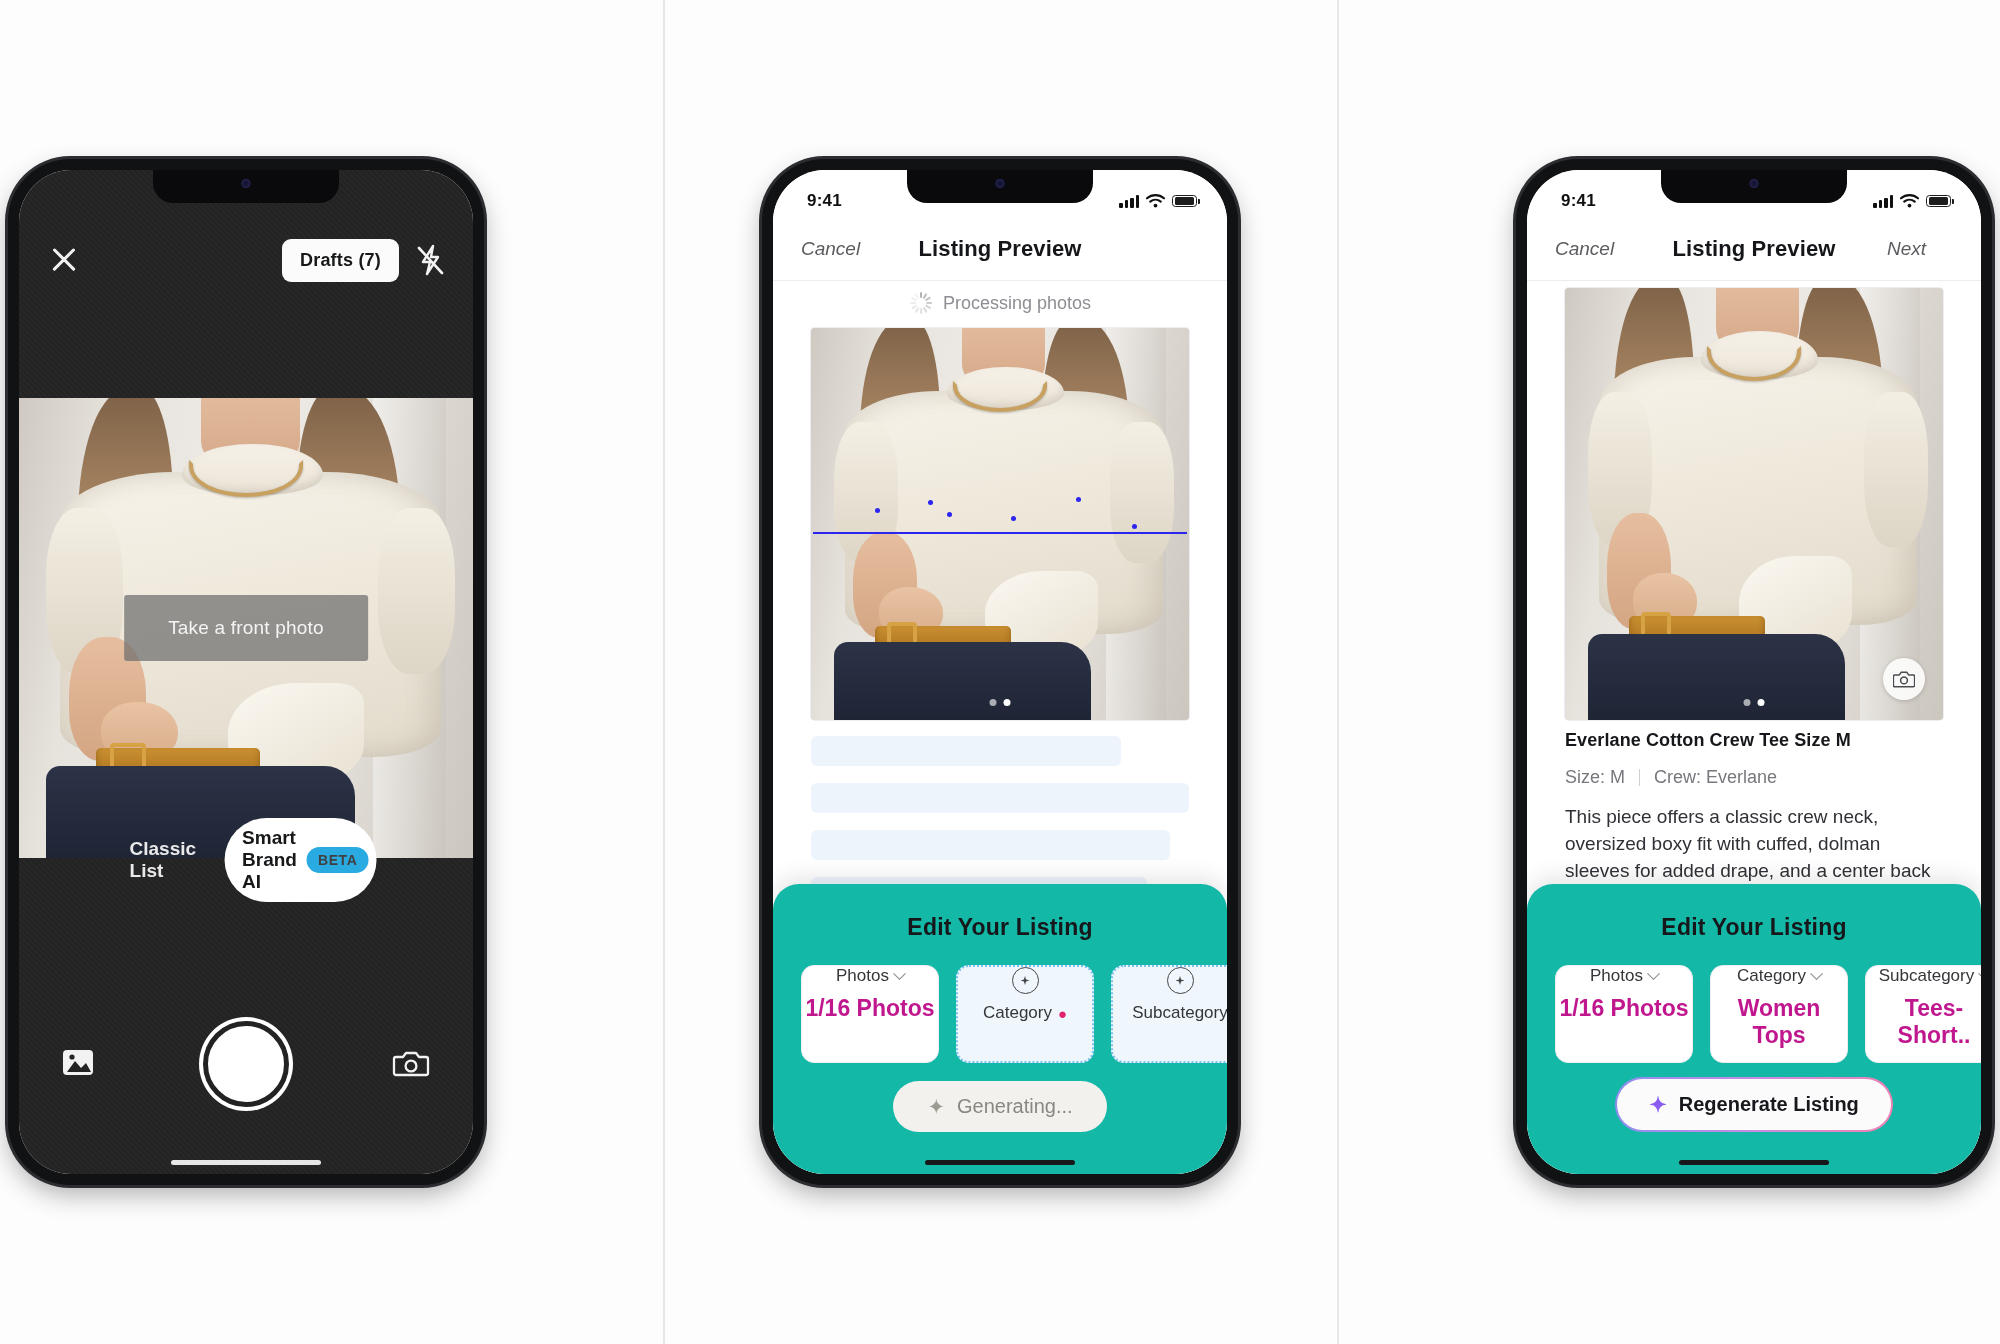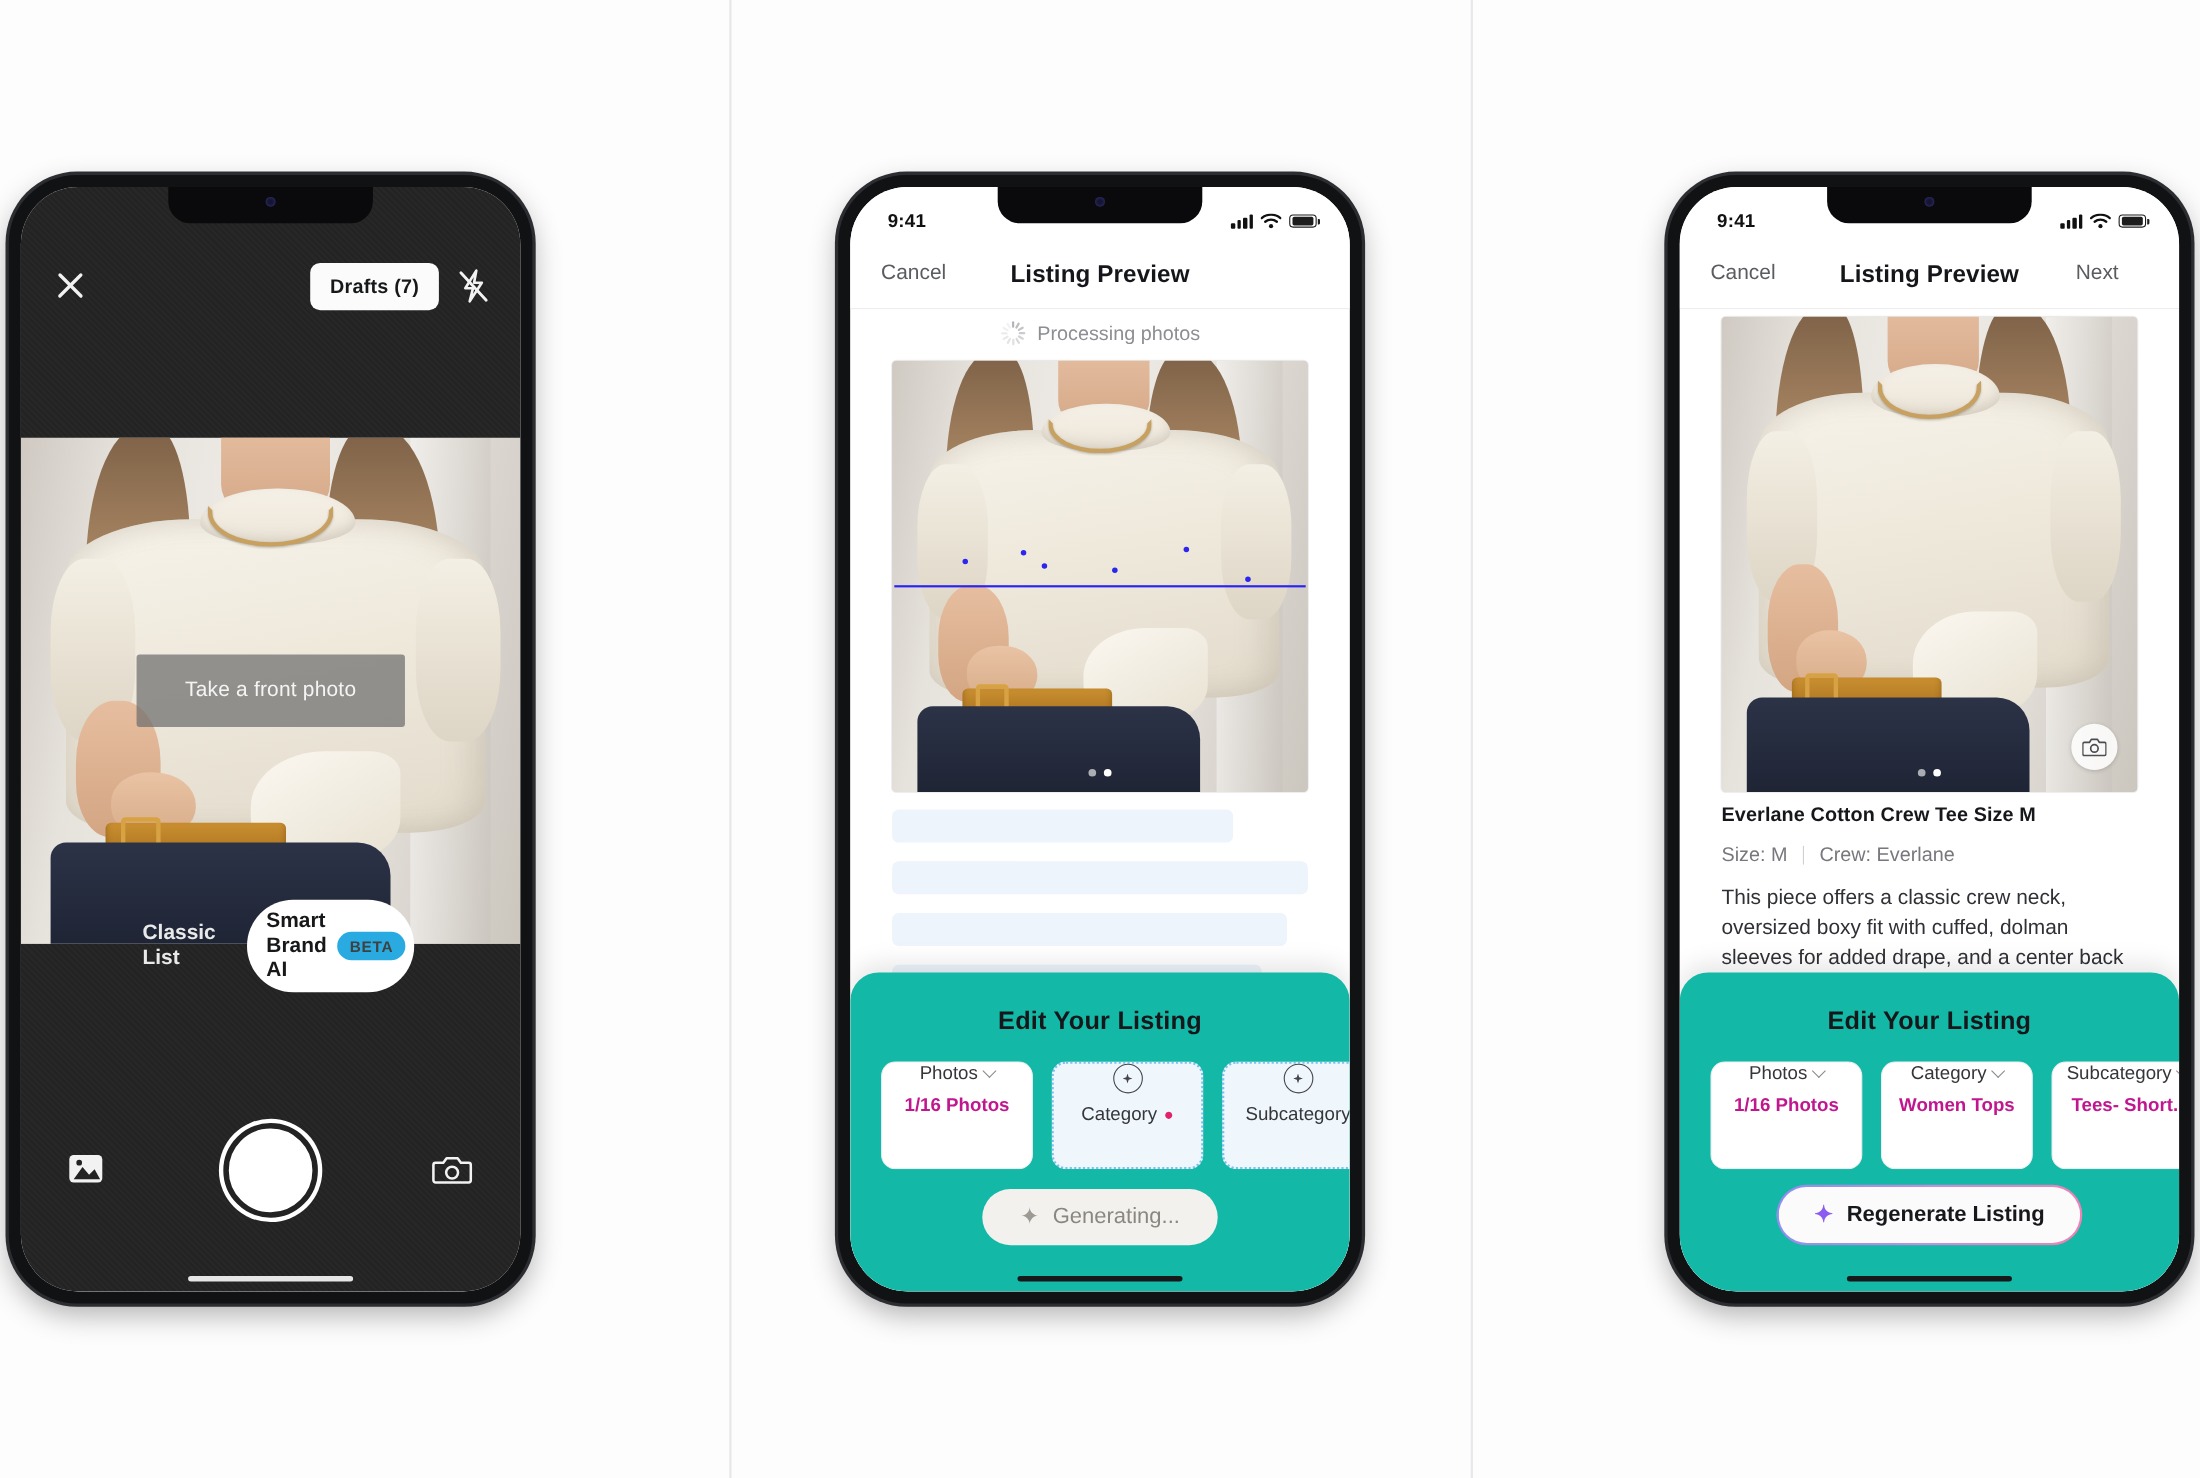--- a/index.html
+++ b/index.html
@@ -226,21 +226,21 @@
   }
   .icon-btn { width: 40px; height: 36px; cursor: pointer; }
 
   
   .lp-screen { position:absolute; inset:0; background:#fff; }
   .nav {
     position:absolute; top:48px; left:0; right:0; height: 62px;
     display:flex; align-items:center; justify-content:space-between;
     padding: 0 28px; z-index: 25; background:#fff;
   }
-  .nav .side { font-size: 19px; color:#5b5c60; cursor:pointer; min-width: 66px; }
+  .nav .side { font-size: 19px; color:#5b5c60; cursor:pointer; min-width: 66px; font-style: italic; }
   .nav .side.right { text-align: left; }
   .nav .title { font-size: 22px; font-weight: bold; color:#15161a; letter-spacing:.1px; }
   .nav-rule { position:absolute; top:110px; left:0; right:0; height:1px; background:#ededf0; z-index:24; }
 
   .processing {
     position:absolute; top: 122px; left:0; right:0;
     display:flex; align-items:center; justify-content:center; gap: 12px;
     font-size: 18px; color:#8d8e93; z-index: 22;
   }
   .spinner { width: 22px; height: 22px; position: relative; display:inline-block; }
@@ -310,21 +310,21 @@
   .chip {
     flex: 0 0 auto; width: 138px; height: 98px;
     border-radius: 13px; background:#fff; border: 1.6px solid #ededf0;
     display:flex; flex-direction:column; align-items:center; 
     gap: 9px; cursor:pointer;
   }
   .chip.dotted {
     border: 2px dotted #7dc0ef; background:#eff7fd;
   }
   .chip .c-top { display:flex; align-items:center; gap: 6px; font-size: 17px; color:#35363a; }
-  .chip .c-val { font-size: 17px; font-weight: bold; color:#c0178f; text-align:center; line-height: 1.18; }
+  .chip .c-val { font-size: 23px; font-weight: bold; color:#c0178f; text-align:center; line-height: 1.18; }
   .chip .req { color:#e0236b; font-size: 15px; }
   .chev { width: 9px; height: 9px; border-right: 1.7px solid #8b8c90; border-bottom: 1.7px solid #8b8c90; transform: rotate(45deg) translate(-2px,-2px); }
   .chip .plus-circle {
     width: 27px; height: 27px; border-radius: 50%; border: 1.7px solid #45464b;
     display:flex; align-items:center; justify-content:center;
   }
   .chip .plus-circle::before {
     content:''; width: 9px; height: 9px; background:#45464b;
     clip-path: polygon(50% 0, 62% 38%, 100% 50%, 62% 62%, 50% 100%, 38% 62%, 0 50%, 38% 38%);
   }

